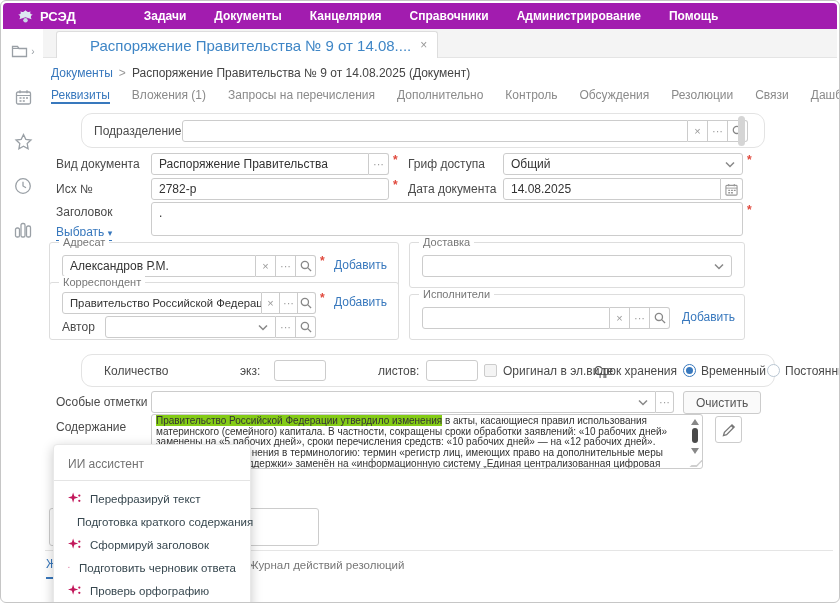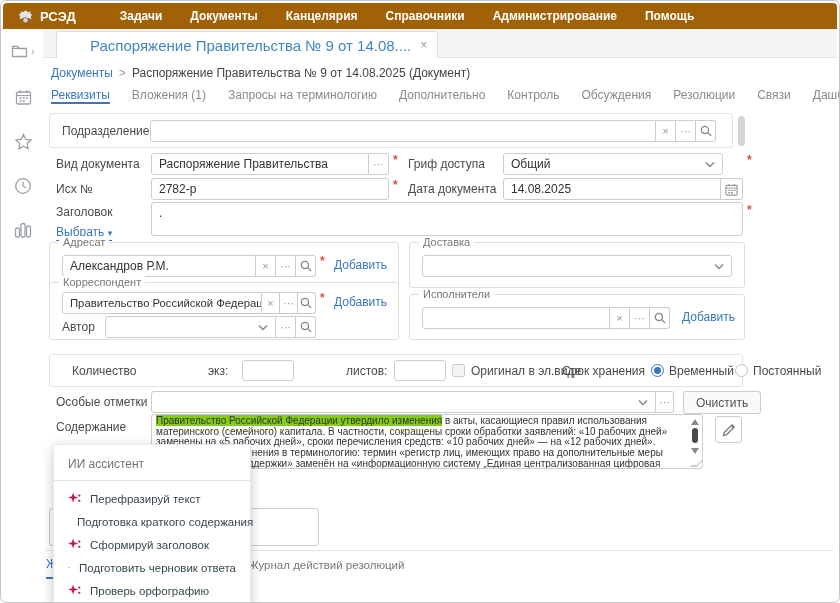--- a/index.html
+++ b/index.html
@@ -2,21 +2,21 @@
 <html><head>
 <meta charset="utf-8">
 <style>
   * { margin:0; padding:0; box-sizing:border-box; }
   html,body { background:#fff; }
   body { font-family:"Liberation Sans","DejaVu Sans",sans-serif; }
   .window { position:relative; width:840px; height:603px; border:1px solid #c6c6c6; border-radius:6px; background:#fff; overflow:hidden; }
   .abs { position:absolute; }
 
   
-  .topbar { position:absolute; left:2px; right:2px; top:2px; height:26px; background:#a16207; border-radius:4px 4px 0 0; display:flex; align-items:center; color:#fff; }
+  .topbar { position:absolute; left:2px; right:2px; top:2px; height:26px; background:#a21caf; border-radius:4px 4px 0 0; display:flex; align-items:center; color:#fff;gap:24px; }
   .brand { display:flex; align-items:center; gap:6px; margin-left:14px; font-size:13px; font-weight:bold; }
   .topnav { display:flex; gap:28px; margin-left:44px; }
   .topnav .mi { font-size:12px; font-weight:bold; color:#fff; cursor:pointer; }
 
   
   .sidebar { position:absolute; left:2px; top:28px; width:40px; bottom:2px; background:#fff; }
   .sbicon { position:absolute; left:0; width:40px; height:26px; display:flex; align-items:center; justify-content:center; color:#9aa0a6; }
 
   
   .tabstrip { position:absolute; left:42px; right:2px; top:28px; height:29px; background:#f4f4f4; border-bottom:1px solid #e4e4e4; }
@@ -29,21 +29,21 @@
   .crumb { position:absolute; left:10px; top:8px; font-size:12px; color:#444; display:flex; gap:6px; white-space:nowrap; }
   .crumb .lnk { color:#3878bd; cursor:pointer; }
   .crumb .sep { color:#999; }
 
   .sectabs { position:absolute; left:10px; top:30px; display:flex; gap:22px; align-items:flex-start; white-space:nowrap; }
   .sectab { font-size:12px; color:#8a8a8a; cursor:pointer; }
   .sectab.active { color:#3878bd; border-bottom:2px solid #3878bd; }
 
   .lbl { font-size:12px; color:#4a4a4a; white-space:nowrap; }
   .legend { position:absolute; top:-7px; left:9px; background:#fff; padding:0 4px; font-size:11px; color:#777; white-space:nowrap; }
-  .panel { position:absolute; border:1px solid #e3e3e3; border-radius:3px; background:#fff; }
+  .panel { position:absolute; border:1px solid #e3e3e3; border-radius:11px; background:#fff;margin-left:32px; }
   .fs { position:absolute; border:1px solid #ddd; border-radius:3px; background:#fff; }
 
   .inp { border:1px solid #ccc; border-radius:3px; height:22px; background:#fff; font-size:12px; color:#333; display:flex; align-items:center; padding:0 7px; overflow:hidden; white-space:nowrap; }
   .grp { display:flex; align-items:stretch; height:22px; }
   .grp .inp { border-radius:3px 0 0 3px; flex:1 1 auto; }
   .ibtn { width:20px; border:1px solid #ccc; border-left:none; background:#fff; display:flex; align-items:center; justify-content:center; color:#999; font-size:11px; cursor:pointer; }
   .ibtn:last-child { border-radius:0 3px 3px 0; }
   .sel { justify-content:space-between; cursor:pointer; }
   .req { color:#e0493d; font-size:12px; font-weight:bold; }
   .alnk { color:#3878bd; font-size:12px; cursor:pointer; white-space:nowrap; }
@@ -150,21 +150,21 @@
 
     <div class="crumb">
       <span class="lnk">Документы</span>
       <span class="sep">&gt;</span>
       <span>Распоряжение Правительства № 9 от 14.08.2025 (Документ)</span>
     </div>
 
     <div class="sectabs">
       <span class="sectab active">Реквизиты</span>
       <span class="sectab">Вложения (1)</span>
-      <span class="sectab">Запросы на терминологию</span>
+      <span class="sectab">Запросы на перечисления</span>
       <span class="sectab">Дополнительно</span>
       <span class="sectab">Контроль</span>
       <span class="sectab">Обсуждения</span>
       <span class="sectab">Резолюции</span>
       <span class="sectab">Связи</span>
       <span class="sectab">Дашборд</span>
 
     </div>
 
     <div class="panel" style="left:8px; top:55px; width:684px; height:35px;">
@@ -183,21 +183,21 @@
     </div>
     <div class="scrollthumb" style="left:697px; top:58px;"></div>
 
     <span class="lbl abs" style="left:15px; top:99px;">Вид документа</span>
     <div class="grp abs" style="left:110px; top:95px; width:238px;">
       <div class="inp">Распоряжение Правительства</div>
       <div class="ibtn">···</div>
     </div>
     <span class="req abs" style="left:352px; top:95px;">*</span>
     <span class="lbl abs" style="left:367px; top:99px;">Гриф доступа</span>
-    <div class="inp sel abs" style="left:462px; top:95px; width:220px;">
+    <div class="inp sel abs" style="left:462px; top:95px; width:240px;">
       <span>Общий</span>
       <svg width="10" height="7" viewBox="0 0 10 7" fill="none" stroke="#888" stroke-width="1.5">
           <path d="M1 1.5 L5 5.5 L9 1.5"></path>
         </svg>
     </div>
     <span class="req abs" style="left:706px; top:95px;">*</span>
 
     <span class="lbl abs" style="left:15px; top:124px;">Исх №</span>
     <div class="inp abs" style="left:110px; top:120px; width:238px;">2782-р</div>
     <span class="req abs" style="left:352px; top:120px;">*</span>

